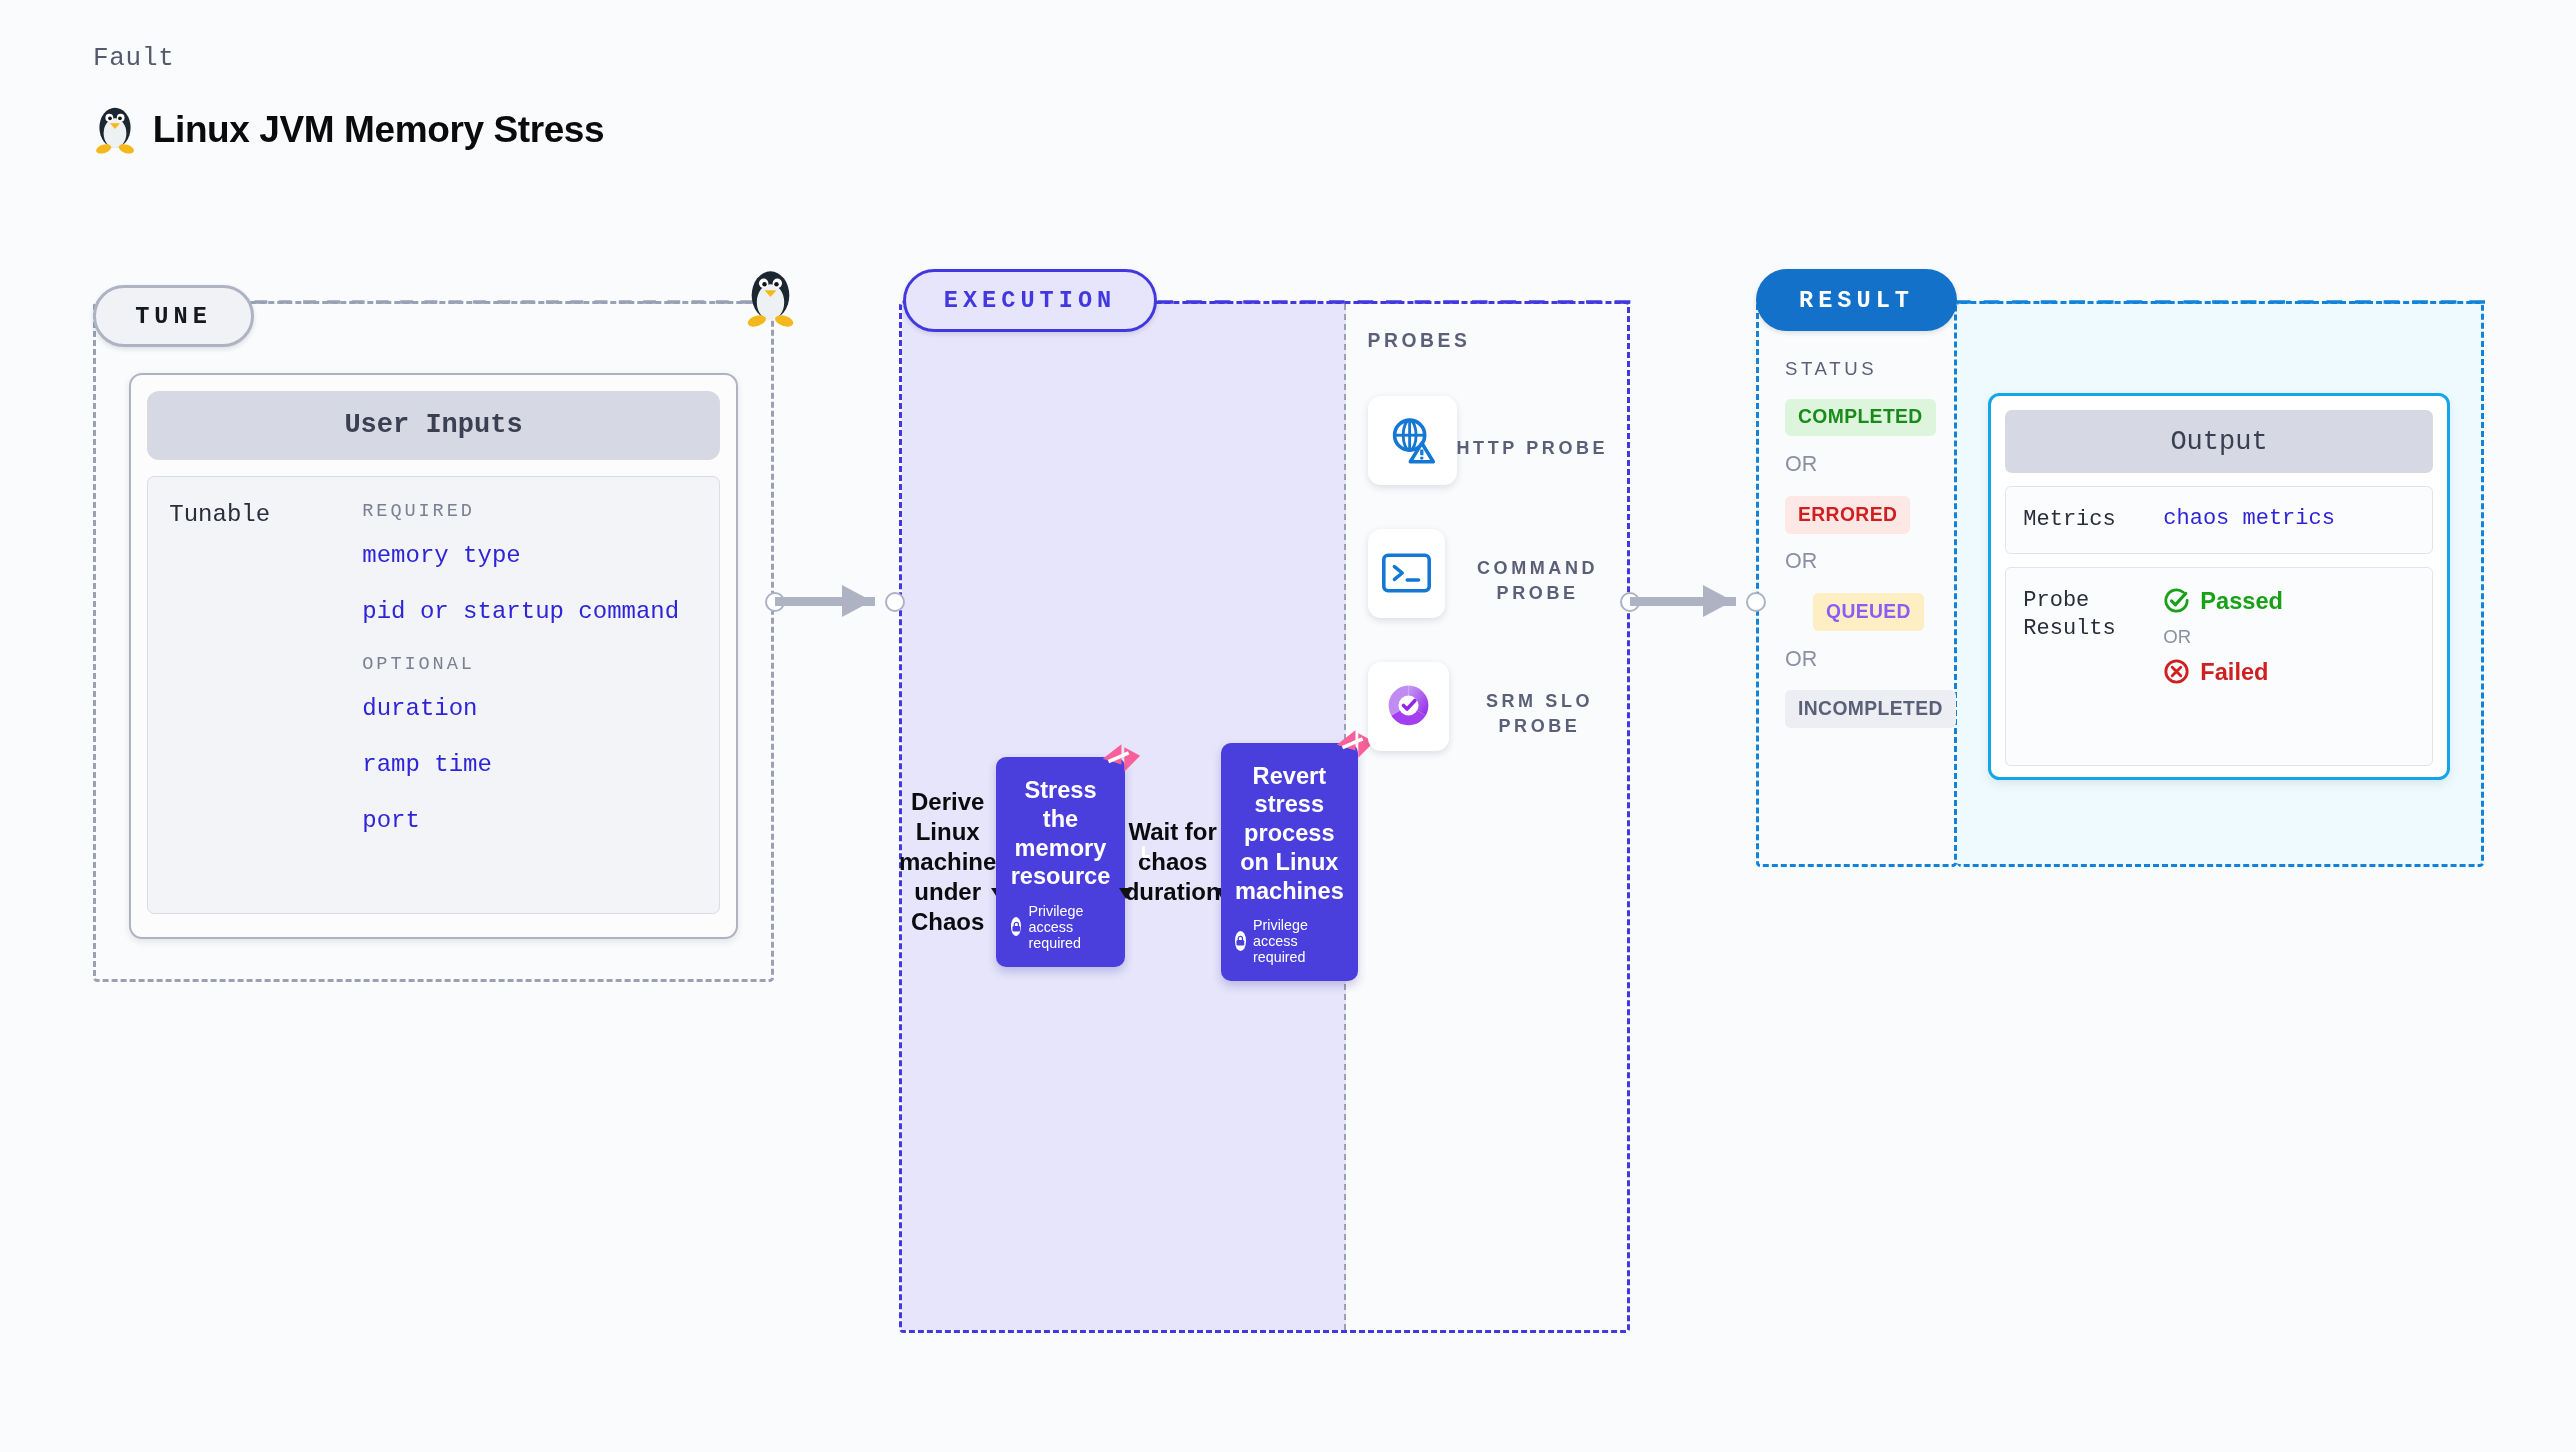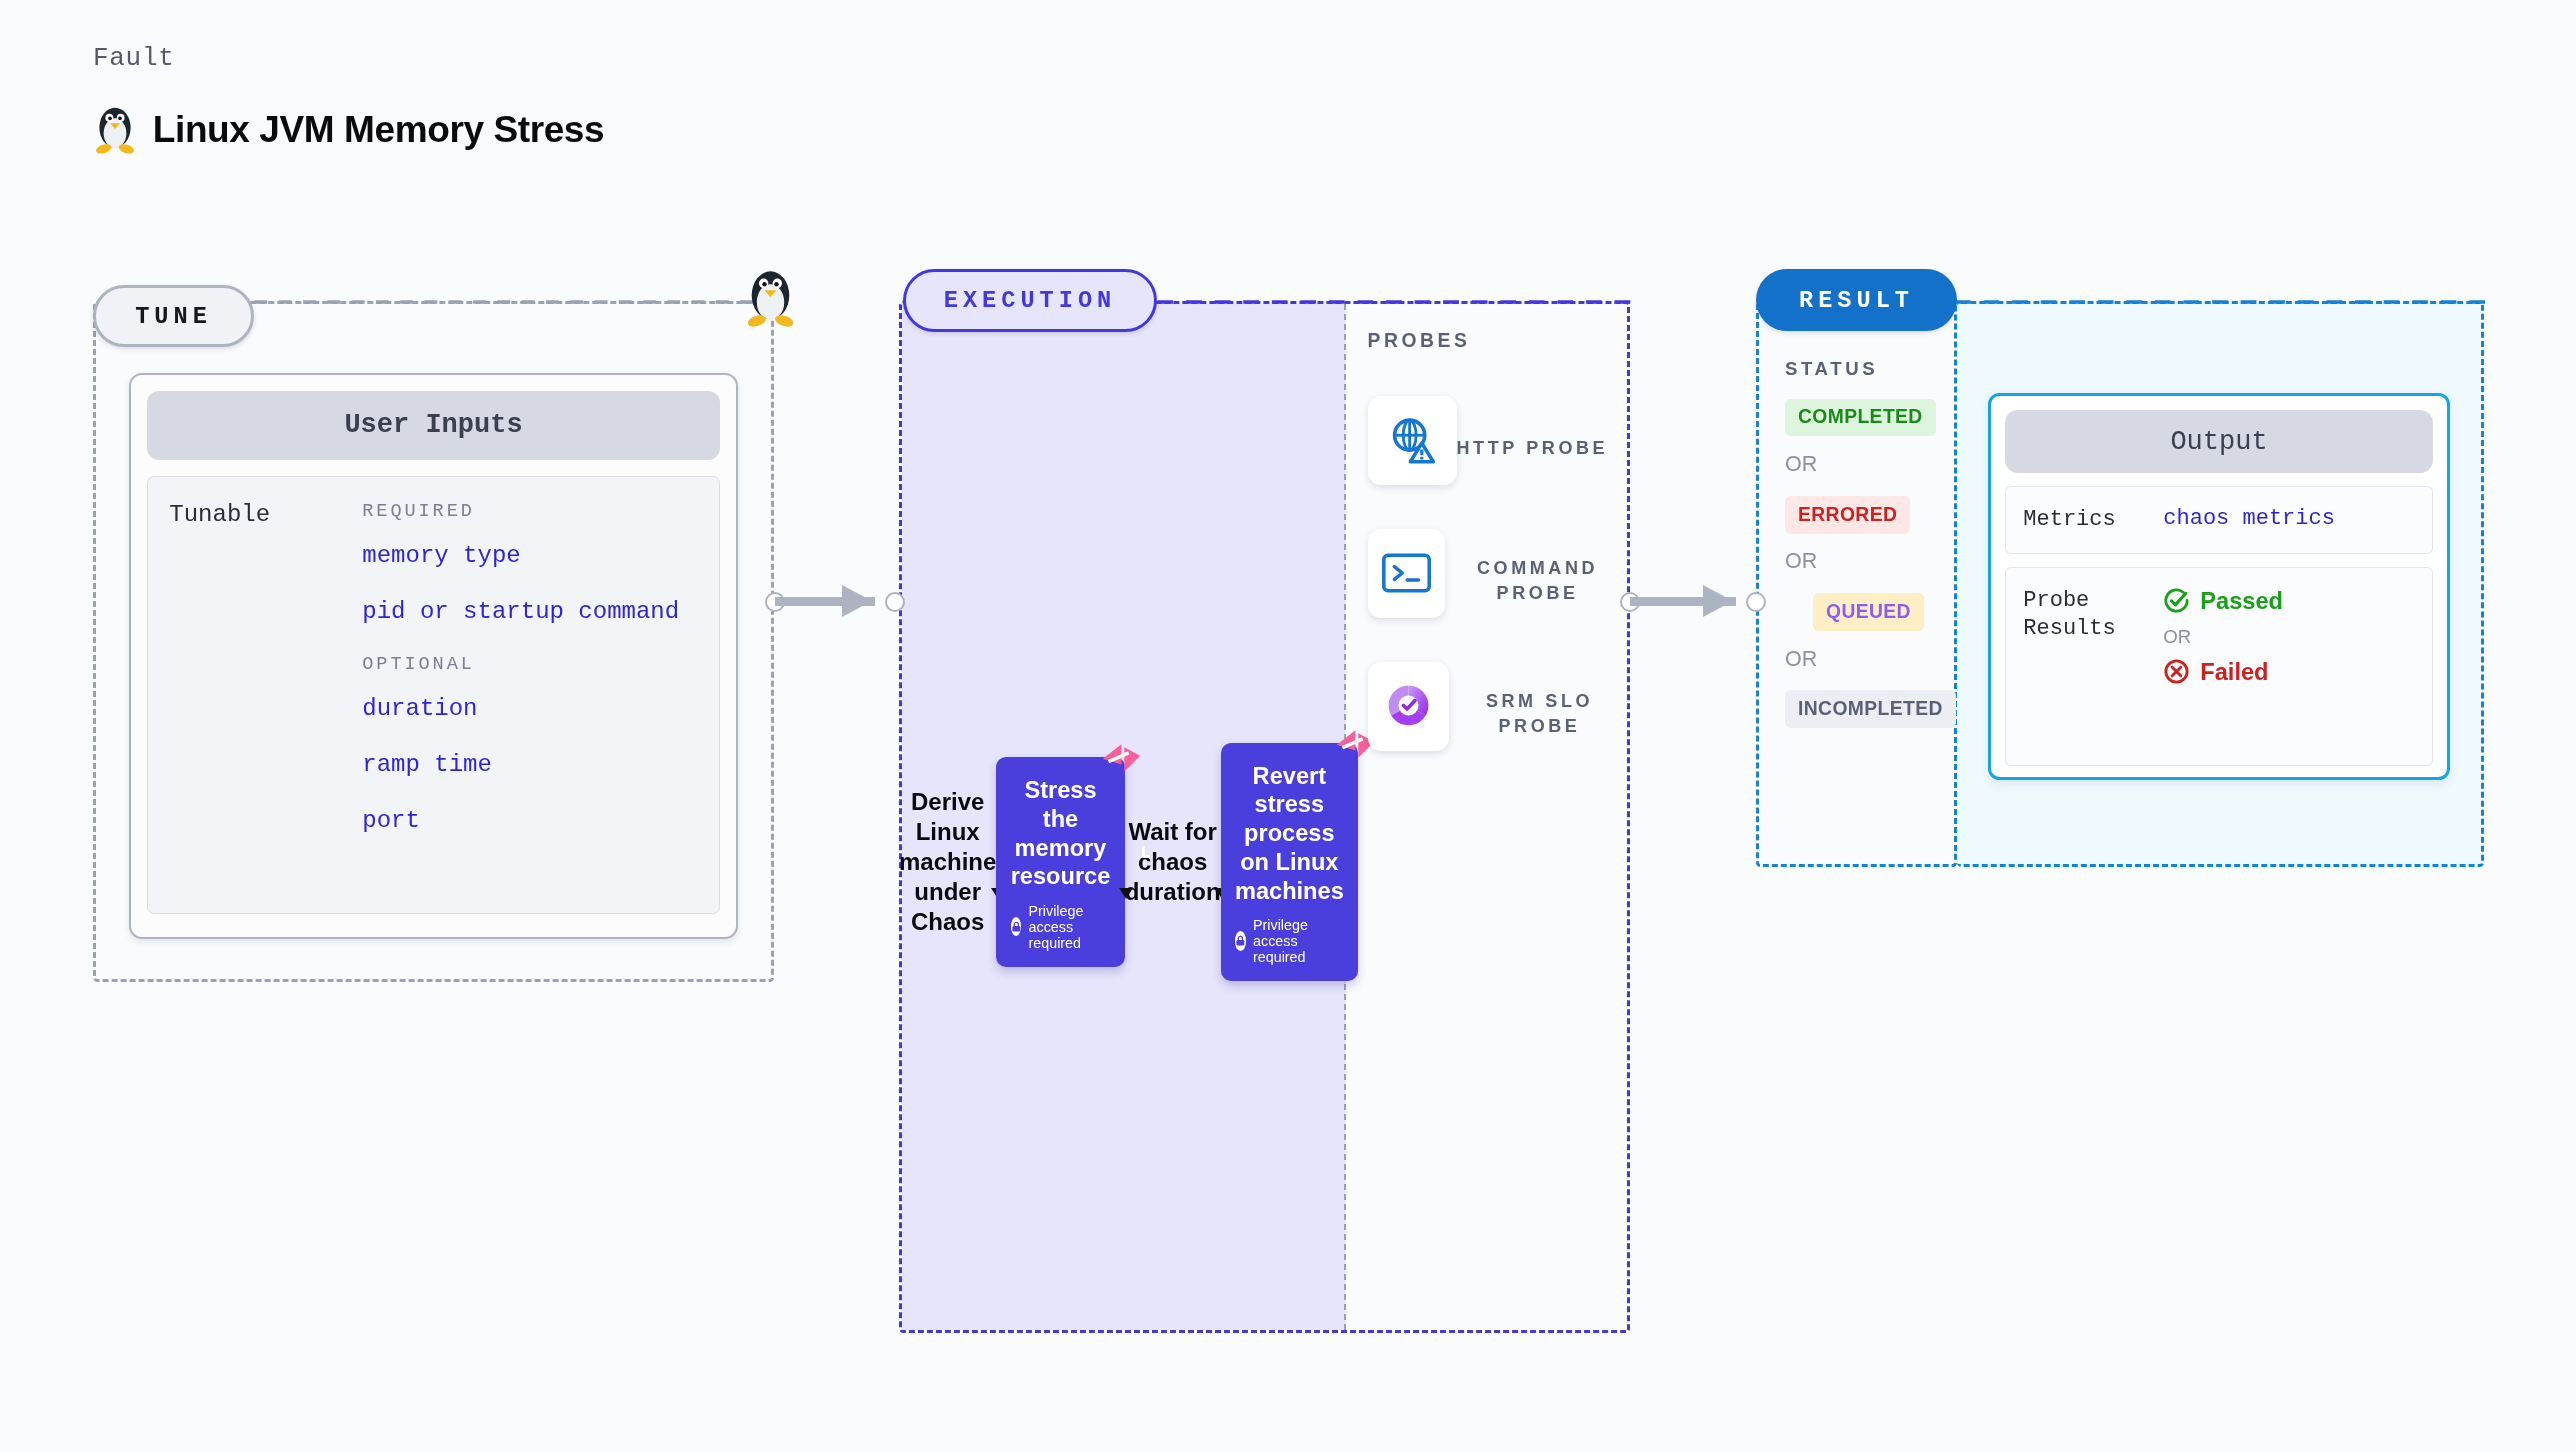--- a/index.html
+++ b/index.html
@@ -198,41 +198,41 @@
     border: 3.6px dashed #1383d9; border-radius: 4.3px; background: #effafe;
     border-left: none;
   }
   #result-badge {
     left: 1756px; top: 269px; width: 201px; height: 62px;
     background: #1371c9; border: none; color: #fff;
     font-size: 23.6px; letter-spacing: 5px;
   }
   #status-col { position: absolute; left: 1785px; top: 358px; width: 165px; }
   #status-title {
-    font-size: 18.6px; color: #5a6077; letter-spacing: 3.6px; font-weight: bold;
+    font-size: 18.6px; color: #5a6077; letter-spacing: 3.6px; font-weight: normal;
   }
   .status-badge {
     display: inline-block; margin-top: 18.6px;
     padding: 7.9px 13px; border-radius: 5.7px;
     font-size: 19.3px; font-weight: bold; letter-spacing: 0.4px;
   }
   .or-text {
     margin-top: 15.8px; font-size: 21.5px; color: #8b90a3; font-weight: 300;
   }
 
   
   #output-card {
     position: absolute; left: 1988px; top: 393px;
     width: 462px; height: 387px;
     background: #fff; border: 3.6px solid #12a5e8;
     border-radius: 11.5px; padding: 14.3px;
     box-shadow: 0 3.6px 10px rgba(20,60,110,.10);
   }
   #output-header {
-    height: 63px; background: #d6d8e4; border-radius: 13px;
+    height: 63px; background: #d6d8e4; border-radius: 7px;
     display: flex; align-items: center; justify-content: center;
     font-family: "Liberation Mono", monospace;
     font-size: 27px; color: #3b3f52;
   }
   .out-box {
     margin-top: 13px; background: #fbfcfd;
     border: 1.4px solid #e0e3ec; border-radius: 5.7px;
     display: flex; padding: 18.6px 17px;
   }
   .out-key {

